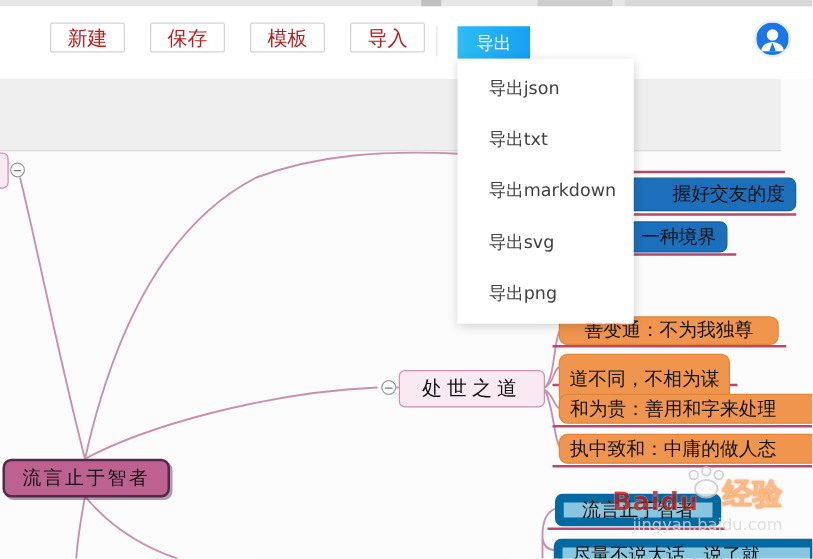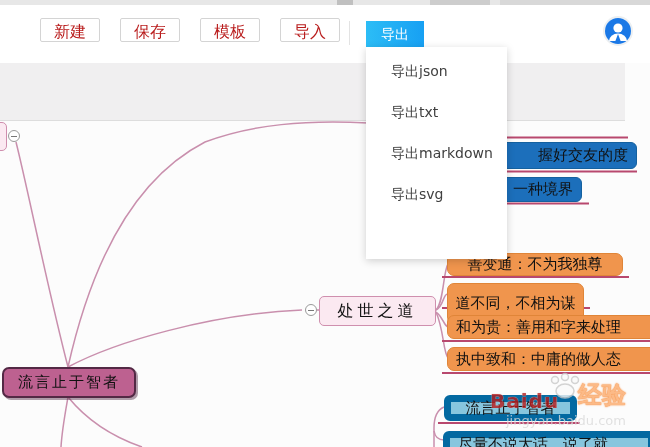--- a/index.html
+++ b/index.html
@@ -155,20 +155,21 @@
         <path d="M13,16 l2.6,7 h-5.2 z" fill="#1a78e6"></path>
       </svg>
     </div>
   </div>
 
   <div class="dropdown">
     <div class="item">导出json</div>
     <div class="item">导出txt</div>
     <div class="item">导出markdown</div>
     <div class="item">导出svg</div>
+    <div class="item">导出png</div>
   </div>
 
   <div class="top-strip">
     <div class="seg1"></div>
     <div class="seg2"></div>
     <div class="seg3"></div>
   </div>
 
 </div>
 

